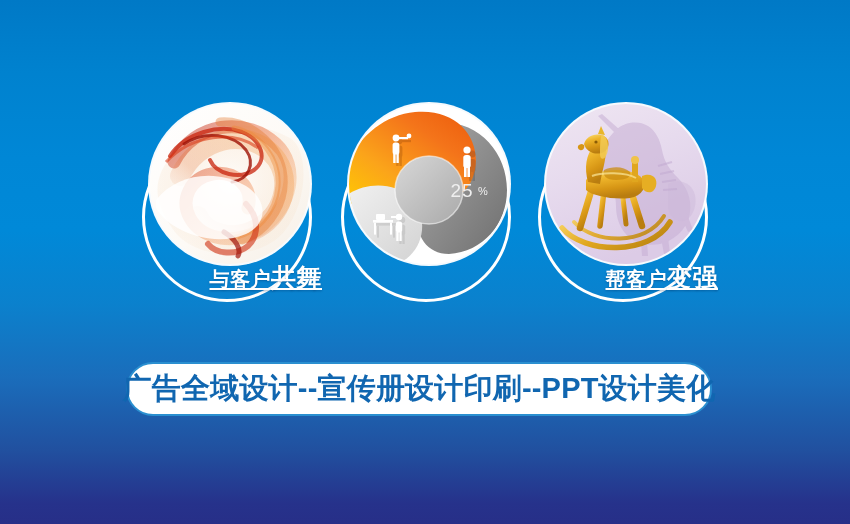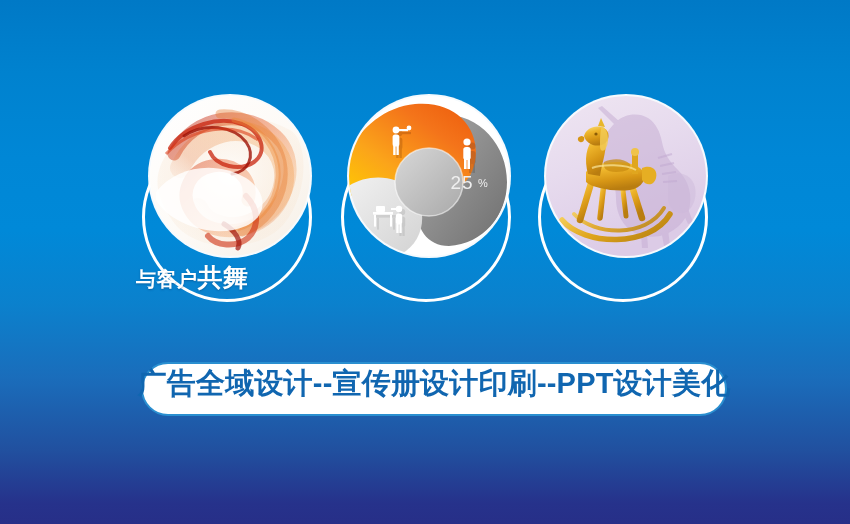--- a/index.html
+++ b/index.html
@@ -47,61 +47,63 @@
     height: 170px;
     border-radius: 50%;
     border: 3px solid #ffffff;
     box-sizing: border-box;
   }
 
   
   .disc {
     position: absolute;
     left: 14px;
-    top: 0;
+    top: 8px;
     width: 160px;
     height: 160px;
     border-radius: 50%;
     overflow: hidden;
     background: #ffffff;
     box-shadow: 0 0 0 2px rgba(255,255,255,0.96);
   }
 
   .disc svg { display: block; width: 160px; height: 160px; }
 
   
   .circle-label {
     position: absolute;
     left: 0;
     top: 166px;
     width: 186px;
-    text-align: left;
+    text-align: right;
     color: #ffffff;
     font-size: 22px;
     font-weight: bold;
     letter-spacing: 0.5px;
     line-height: 30px;
     white-space: nowrap;
     text-shadow: 0 1px 2px rgba(0,40,90,0.35);
+    text-decoration: underline;
   }
   .circle-label .lead { font-size: 20px; }
   .circle-label .emph { font-size: 25px; font-weight: bold; }
 
   
   #banner {
     position: absolute;
-    left: 141px;
+    left: 126px;
     top: 362px;
     width: 586px;
     height: 54px;
     background: #ffffff;
     border: 2px solid #2a8fd0;
     border-radius: 27px;
     box-sizing: border-box;
     display: flex;
+    align-items: center;
     justify-content: center;
   }
   #banner-text {
     color: #1066b0;
     font-size: 29px;
     font-weight: bold;
     letter-spacing: 0.2px;
     white-space: nowrap;
   }
 </style>
@@ -324,19 +326,22 @@
 
           <path d="M96,72 C106,68 112,74 110,82 C108,90 100,90 96,84 Z" fill="#e6ae23"></path>
 
           <path d="M86,58 L92,58 L92,78 L86,78 Z" fill="#e0a61e"></path>
           <circle cx="89" cy="56" r="4" fill="#f0c349"></circle>
 
           <path d="M46,72 C56,68 80,68 90,74" fill="none" stroke="#fbe79b" stroke-width="2" opacity="0.7"></path>
         </g>
       </svg>
     </div>
+    <div class="circle-label">
+      <span class="lead">帮客户</span><span class="emph">变强</span>
+    </div>
   </div>
 
   <div id="banner">
     <span id="banner-text">广告全域设计--宣传册设计印刷--PPT设计美化</span>
   </div>
 
 </div>
 
 </body></html>

